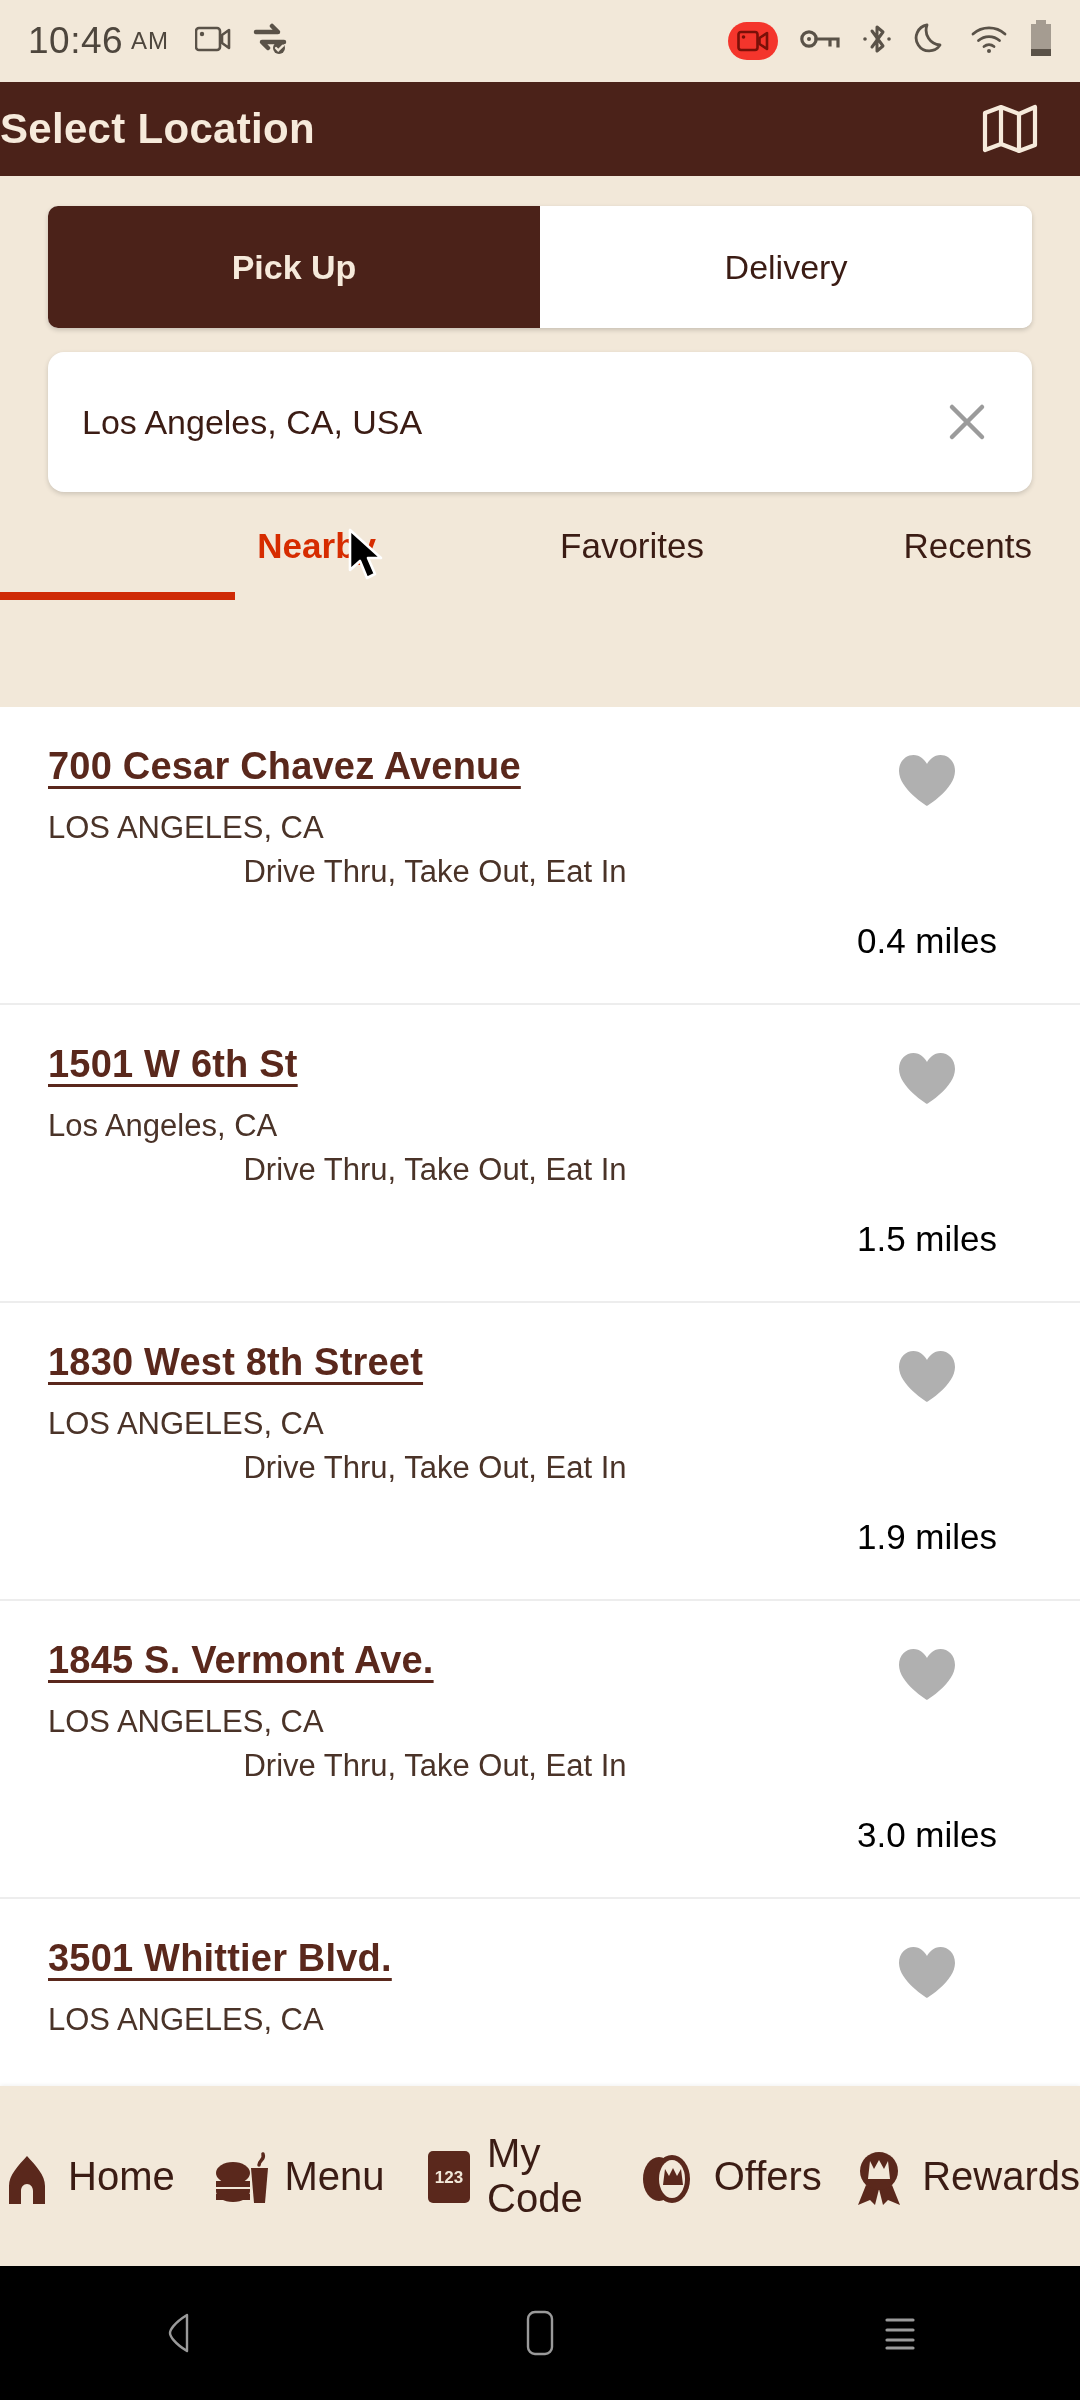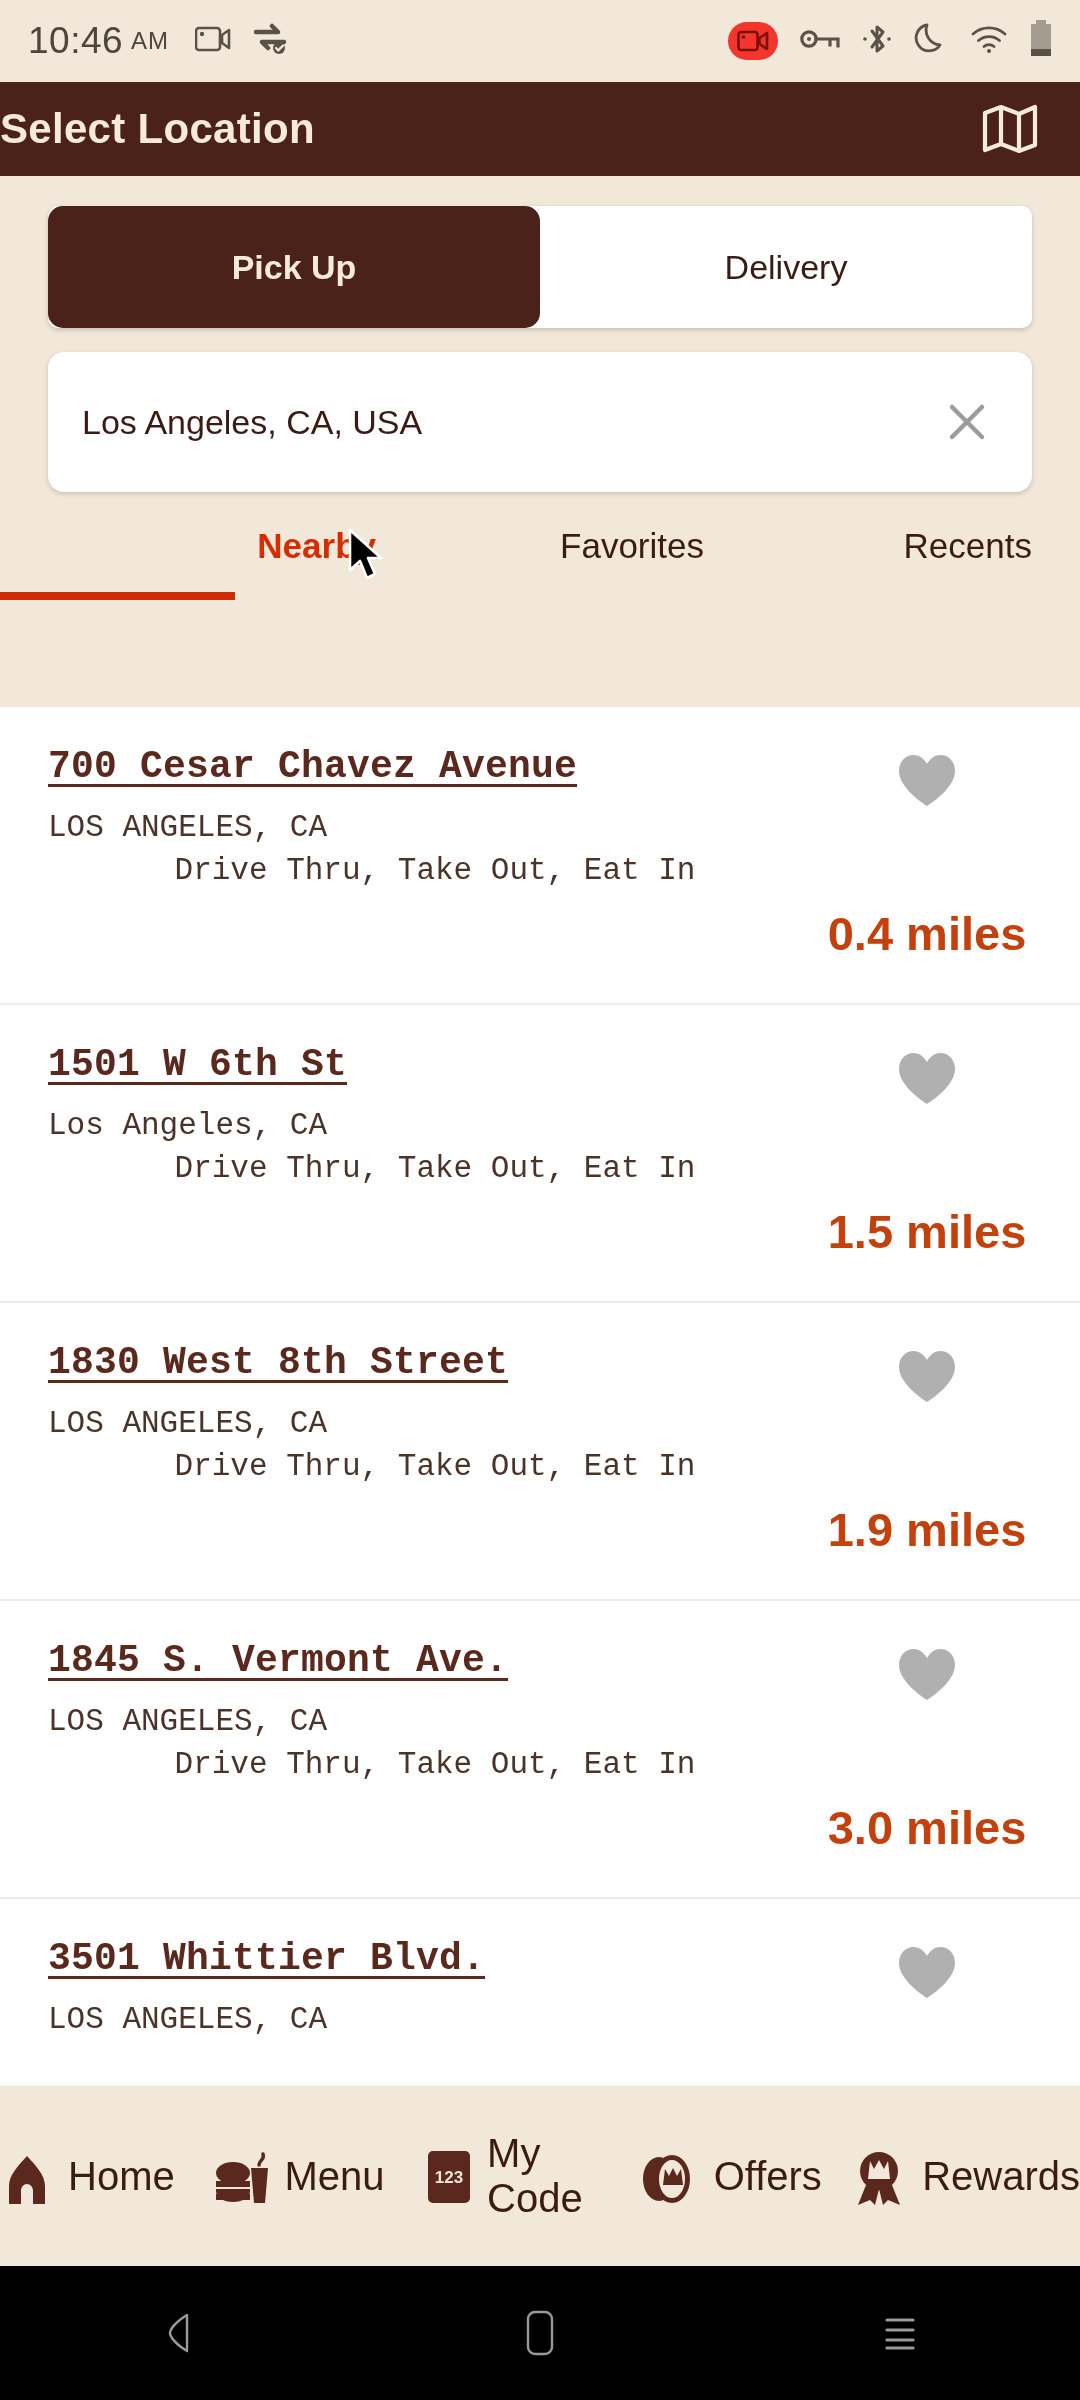--- a/index.html
+++ b/index.html
@@ -70,21 +70,20 @@
     background:#fff;
   }
   .seg-btn {
     flex:1;
     display:flex;align-items:center;justify-content:center;
     font-size:34px;
     cursor:pointer;
     color:#3B1C14;
     background:#FFFFFF;
     user-select:none;
-    border-radius:15px;
   }
   .seg-btn.active { background:#4B2219; color:#F6EADB; font-weight:bold; }
 
   .searchbox {
     margin-top:24px;
     height:140px;
     background:#FFFFFF;
     border-radius:16px;
     box-shadow:0 2px 5px rgba(0,0,0,0.16);
     display:flex;align-items:center;
@@ -131,21 +130,21 @@
     overflow:hidden;
   }
   .loc-item {
     display:flex;
     padding:38px 48px 34px 48px;
     border-bottom:2px solid #EDEDED;
     position:relative;
     cursor:pointer;
     min-height:298px;
   }
-  .loc-main { flex:1;font-family:Liberation Mono, monospace; }
+  .loc-main { flex:1; }
   .loc-addr {
     font-size:38px;
     font-weight:bold;
     color:#5A281C;
     text-decoration:underline;
     text-underline-offset:7px;
     display:inline-block;
     letter-spacing:0.2px;
   }
   .loc-city {
@@ -163,23 +162,23 @@
     width:210px;
     display:flex;
     flex-direction:column;
     align-items:center;
     justify-content:space-between;
     padding-top:8px;
     padding-bottom:8px;
   }
   .heart { cursor:pointer; }
   .loc-dist {
-    font-size:47px;
-    font-weight:bold;
-    color:#c2410c;
+    font-size:35px;
+    font-weight:normal;
+    color:#000000;
     white-space:nowrap;
   }
 
   
   .bottomnav {
     position:absolute;
     left:0; right:0;
     bottom:134px;
     height:180px;
     background:#F2E8D9;

